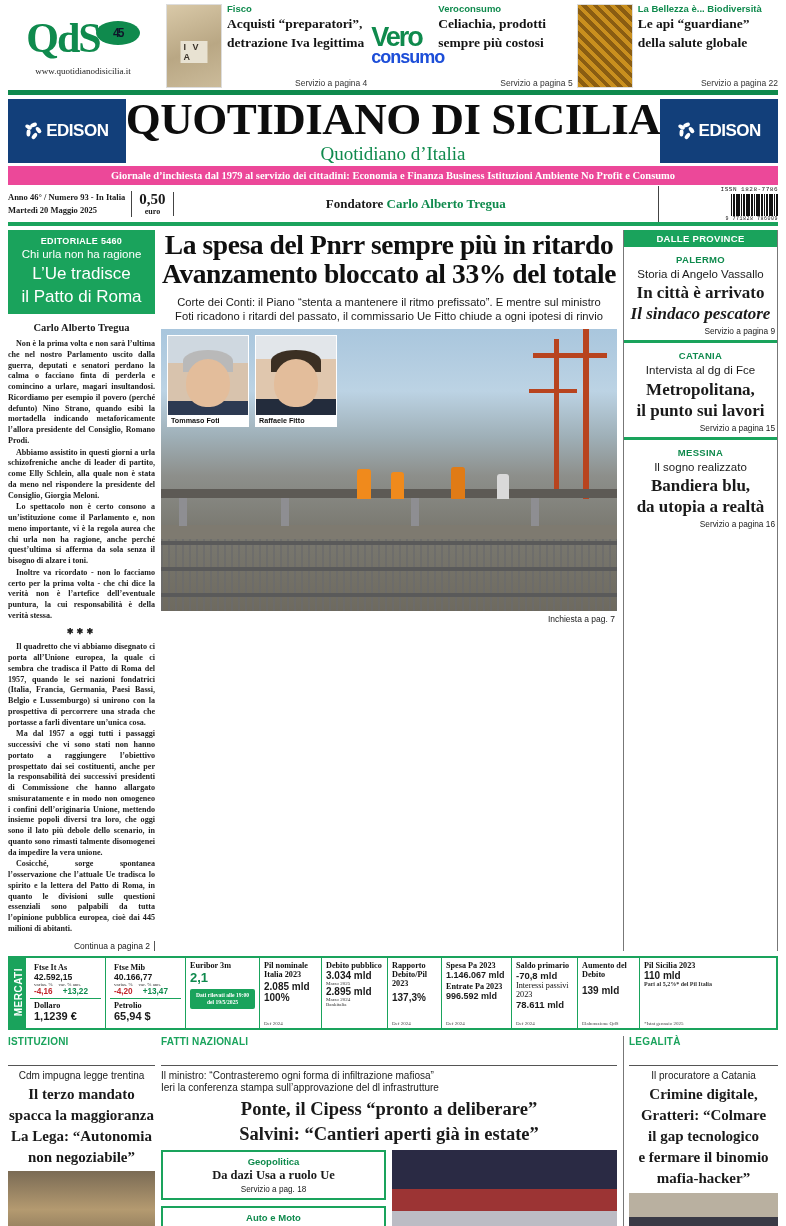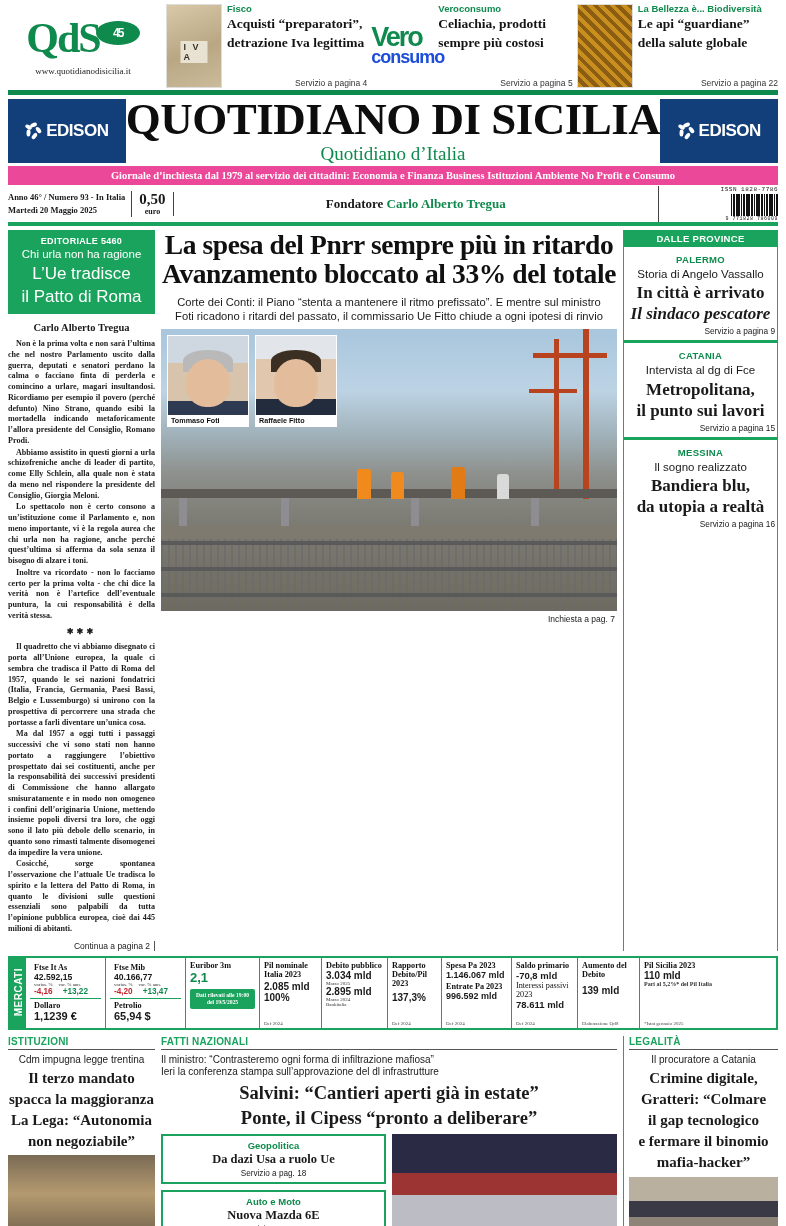--- a/index.html
+++ b/index.html
@@ -9,21 +9,21 @@
     font-family: "Liberation Sans", sans-serif;
     color: #1a1a1a;
     overflow: hidden;
     position: relative;
   }
 
   
   .topbar { display: flex; align-items: stretch; height: 88px; padding: 4px 8px 0 8px; }
   .qds-logo { width: 150px; display: flex; flex-direction: column; align-items: center; justify-content: center; }
   .qds-mark { font-family: "Liberation Serif", serif; font-weight: bold; font-size: 42px; color: #0f8a4d; letter-spacing: -2px; line-height: 1; position: relative; }
-  .qds-45 { display: inline-block; width: 44px; height: 24px; border-radius: 50%; background: #0f8a4d; color: #ffffff; font-size: 12px; font-family: "Liberation Sans", sans-serif; text-align: center; line-height: 24px; vertical-align: super; margin-left: -4px; }
+  .qds-45 { display: inline-block; width: 44px; height: 24px; border-radius: 50%; background: #0f8a4d; color: #0f172a; font-size: 12px; font-family: "Liberation Sans", sans-serif; text-align: center; line-height: 24px; vertical-align: super; margin-left: -4px; }
   .qds-url { font-family: "Liberation Serif", serif; font-size: 9px; color: #222; margin-top: 7px; }
 
   .promo { flex: 1; display: flex; gap: 4px; padding-left: 8px; }
   .promo-item { flex: 1; display: flex; gap: 5px; }
   .promo-thumb { width: 56px; flex-shrink: 0; border: 1px solid #ddd; }
   .promo-thumb.iva { background: linear-gradient(160deg,#d9c9a8,#b9a784 55%,#cbbb9a); position: relative; }
   .promo-thumb.iva::after { content: "I V A"; position: absolute; left: 50%; top: 57%; transform: translate(-50%,-50%); font-size: 9px; font-weight: bold; color: #3a332a; letter-spacing: 2px; background: #e8e2d2; padding: 1px 3px; }
   .promo-thumb.bees { background: repeating-linear-gradient(45deg,#c98f1e 0 4px,#8a5d12 4px 8px), #b57c17; }
   .vero-logo { width: 62px; flex-shrink: 0; display:flex; flex-direction:column; justify-content:center; }
   .vero-top { font-family:"Liberation Sans",sans-serif; font-weight:bold; font-size:27px; color:#0f8a4d; line-height:.85; letter-spacing:-2px;}
@@ -127,21 +127,21 @@
   .mc-pos { color:#0f8a4d; font-weight:bold; font-size:8.2px; font-family:"Liberation Sans",sans-serif;}
   .mc-big { font-family:"Liberation Sans",sans-serif; font-size:13px; font-weight:bold; color:#0f8a4d;}
   .mc-note { background:#1aa35c; color:#fff; font-size:5.6px; font-weight:bold; text-align:center; padding:3px 2px; line-height:1.3; border-radius:2px;}
   .mc-foot { font-size:5px; color:#444; position:absolute; bottom:2px; left:4px;}
   .merc-split { display:flex; flex-direction:column; }
   .merc-split > div { flex:1; padding:2px 4px; }
   .merc-split > div:first-child { border-bottom:1px solid #1aa35c; }
 
   
   .lower { display:flex; padding: 6px 8px 0 8px; gap:6px; }
-  .sec-head { color:#1aa35c; font-weight:bold; font-size:10px; letter-spacing:.2px; border-bottom:1px solid #555; padding-bottom:2px; margin-bottom:4px;}
+  .sec-head { color:#1aa35c; font-weight:bold; font-size:10px; letter-spacing:.2px; border-bottom:1px solid #555; padding-bottom:18px; margin-bottom:4px;}
   .low-left { width:147px; }
   .low-mid { flex:1; }
   .low-right { width:155px; border-left:1px solid #777; padding-left:5px;}
   .low-kick { font-size:10px; text-align:center; line-height:1.25;}
   .low-title { font-family:"Liberation Serif",serif; font-weight:bold; font-size:15px; line-height:1.14; text-align:center; margin-top:4px; }
   .low-title.big { font-size:18.5px; }
   .low-photo { margin-top:5px; height:86px; }
   .ph-round { background:linear-gradient(180deg,#7a6b55,#b49a70 45%,#6d5e49); }
   .ph-salvini { background:linear-gradient(180deg,#2a2a44 0 40%, #9c3434 40% 62%, #bcbcc4 62%); }
   .ph-court { background:linear-gradient(180deg,#b9b0a0 0 42%, #3a3a46 42% 72%, #8e8578 72%); }
@@ -474,22 +474,22 @@
     <div class="low-title">La Lega: “Autonomia</div>
     <div class="low-title">non negoziabile”</div>
     <div class="low-photo ph-round"></div>
 
   </div>
 
   <div class="low-mid">
     <div class="sec-head">FATTI NAZIONALI</div>
     <div class="low-kick" style="text-align:left">Il ministro: “Contrasteremo ogni forma di infiltrazione mafiosa”</div>
     <div class="low-kick" style="text-align:left">Ieri la conferenza stampa sull’approvazione del dl infrastrutture</div>
+    <div class="low-title big">Ponte, il Cipess “pronto a deliberare”</div>
     <div class="low-title big">Salvini: “Cantieri aperti già in estate”</div>
-    <div class="low-title big">Ponte, il Cipess “pronto a deliberare”</div>
 
     <div class="two-col">
       <div>
         <div class="mini-box">
           <div class="mini-kick">Geopolitica</div>
           <div class="mini-title">Da dazi Usa a ruolo Ue</div>
           <div class="mini-ref">Servizio a pag. 18</div>
         </div>
         <div class="mini-box">
           <div class="mini-kick">Auto e Moto</div>

